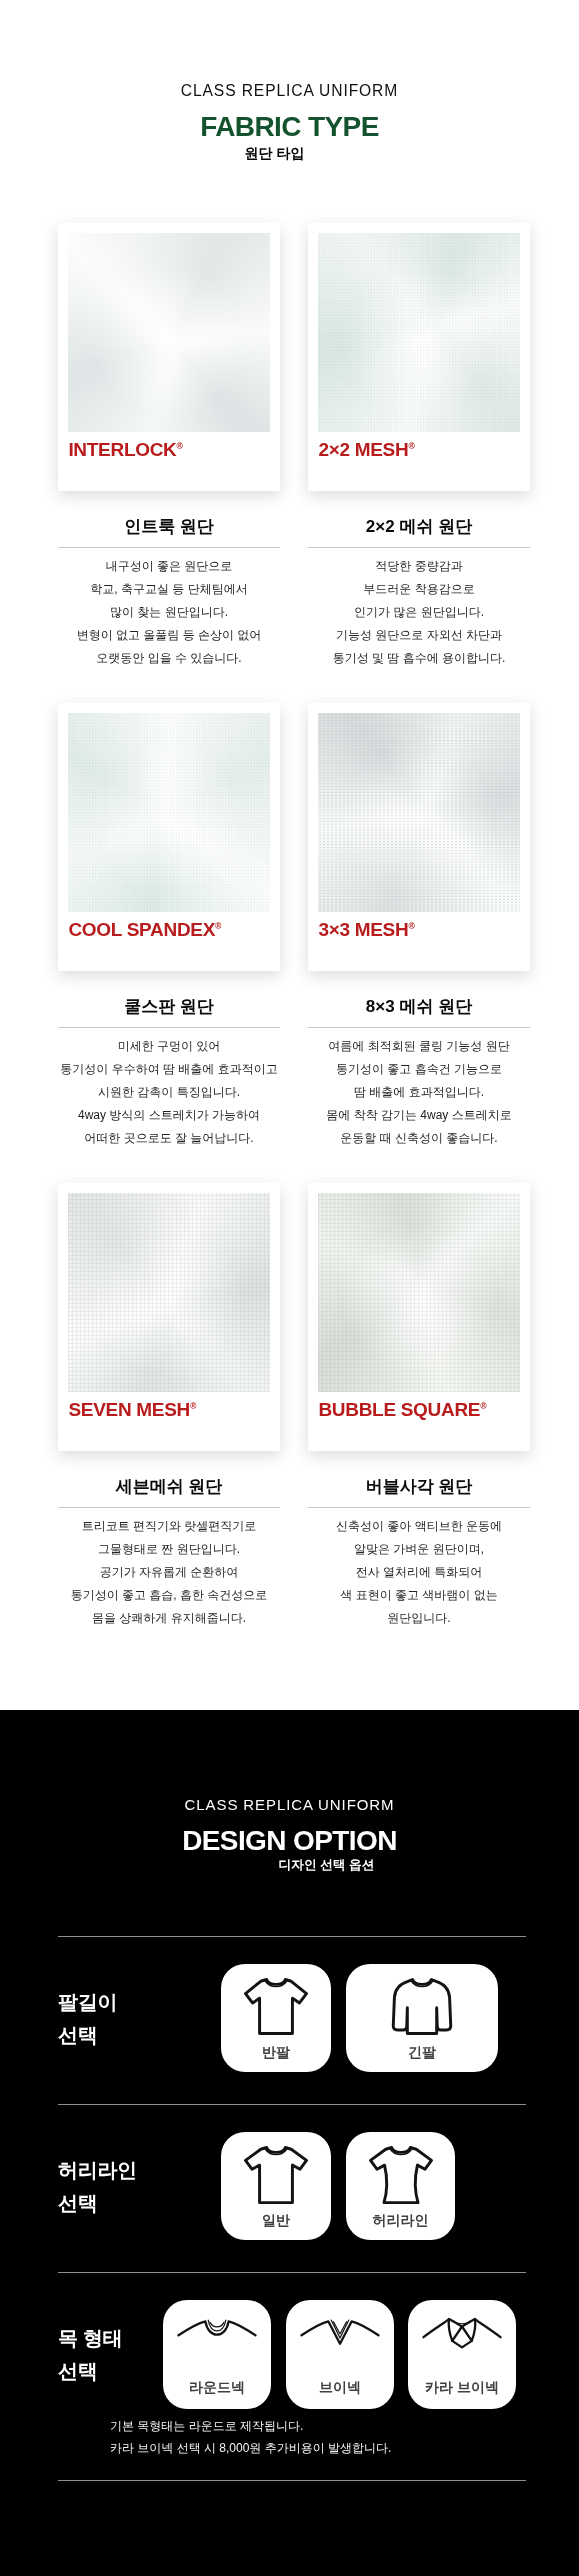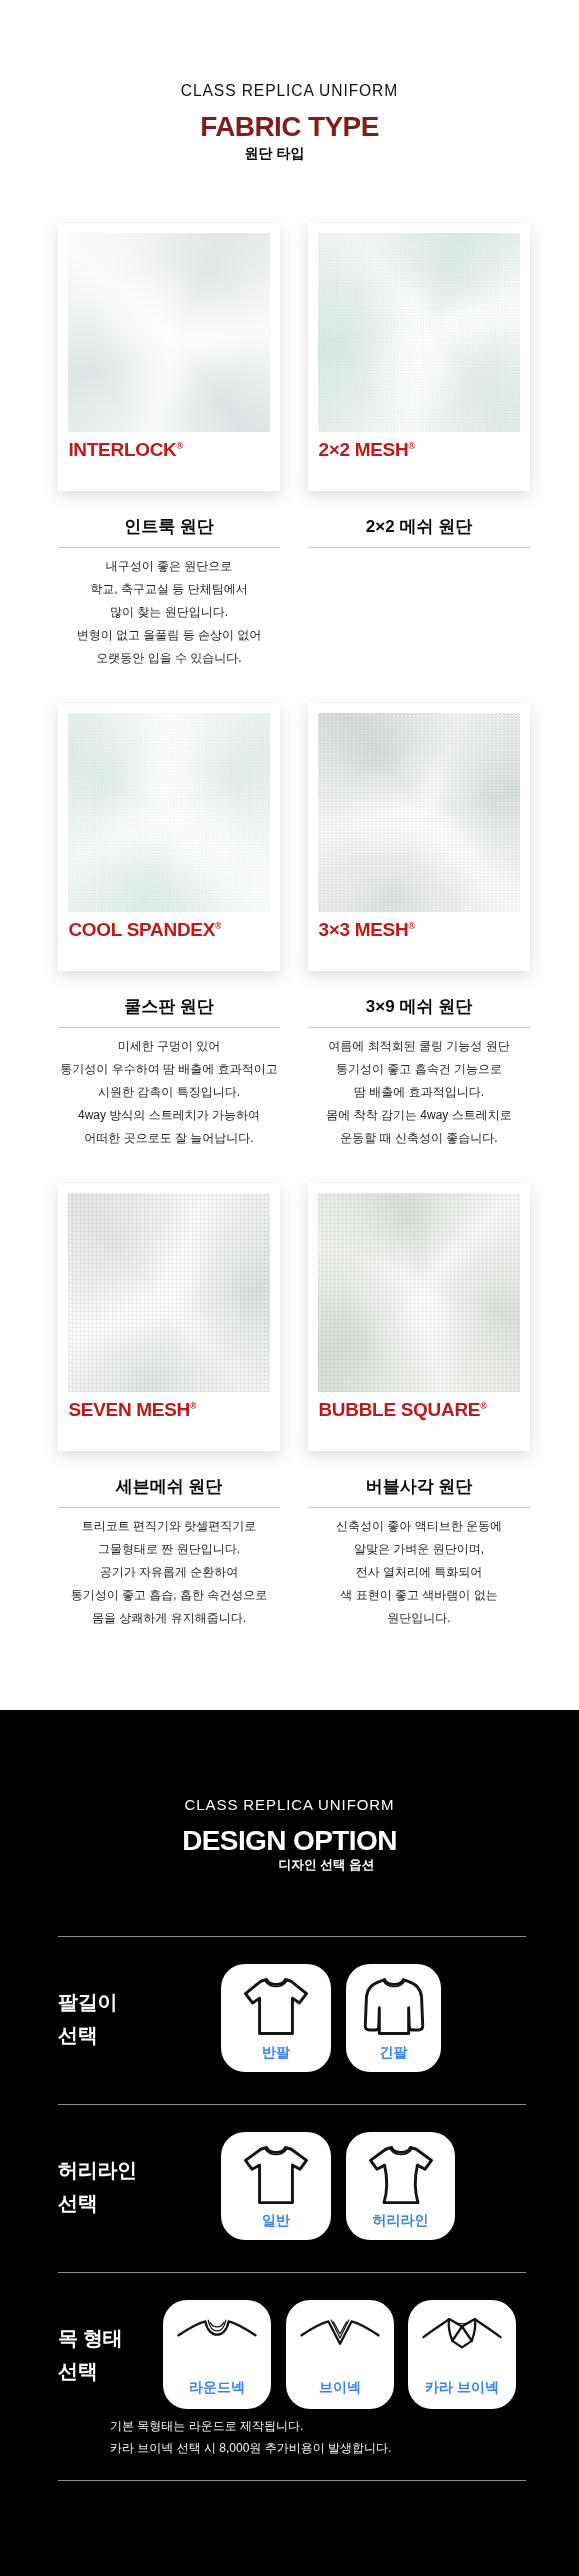--- a/index.html
+++ b/index.html
@@ -5,21 +5,21 @@
   html,body{margin:0;padding:0;background:#ffffff;}
   .page{
     position:relative;width:579px;height:2576px;margin:0 auto;
     background:#ffffff;overflow:hidden;
     font-family:"Liberation Sans", sans-serif;color:#111;
   }
   
   .s1-eyebrow{position:absolute;left:0;top:83px;width:579px;text-align:center;
     font-size:15.6px;font-weight:500;letter-spacing:0.9px;color:#101010;line-height:15.6px;}
   .s1-title{position:absolute;left:0;top:111px;width:579px;text-align:center;
-    font-size:28px;font-weight:800;letter-spacing:-0.6px;color:#7f1d1d;line-height:32px;}
+    font-size:28px;font-weight:800;letter-spacing:-0.6px;color:#14532d;line-height:32px;}
   .s1-subtitle{position:absolute;left:0;top:145px;width:549px;text-align:center;
     font-size:14px;font-weight:700;color:#050505;line-height:16px;}
 
   .fcard{position:absolute;width:222px;height:268px;background:#fff;
     box-shadow:0 5.2px 15px rgba(40,40,40,.17);}
   .fc1{left:58px;top:223px}.fc2{left:308px;top:223px}
   .fc3{left:58px;top:703px}.fc4{left:308px;top:703px}
   .fc5{left:58px;top:1183px}.fc6{left:308px;top:1183px}
 
   .swatch{position:absolute;left:10.4px;top:10.4px;width:202px;height:199px;overflow:hidden;background:#eef1f1;}
@@ -71,30 +71,30 @@
 
   .ddiv{position:absolute;left:58px;width:468px;height:1.2px;background:#8f8f8f;}
   .ddiv1{top:226px}.ddiv2{top:394px}.ddiv3{top:562px}.ddiv4{top:770px}
 
   .rlabel{position:absolute;left:58px;color:#fff;font-weight:800;
     font-size:20px;line-height:33px;letter-spacing:-0.3px;white-space:nowrap;}
   .rl1{top:276px}.rl2{top:444px}.rl3{top:612px}
 
   .ocard{position:absolute;background:#fff;border-radius:24px;}
   .oc-r1a{left:221px;top:254px;width:110px;height:108px;}
-  .oc-r1b{left:346px;top:254px;width:95px;height:108px;}
+  .oc-r1b{left:346px;top:254px;width:109px;height:108px;padding-left:43px;}
   .oc-r2a{left:221px;top:422px;width:110px;height:108px;}
   .oc-r2b{left:346px;top:422px;width:109px;height:108px;}
   .oc-r3a{left:163px;top:590px;width:108px;height:109px;}
   .oc-r3b{left:286px;top:590px;width:108px;height:109px;}
   .oc-r3c{left:408px;top:590px;width:108px;height:109px;}
   .ocard svg.tee{position:absolute;left:50%;transform:translateX(-50%);top:11.6px;width:71px;height:61px;}
   .ocard svg.neck{position:absolute;left:0;top:14px;width:100%;height:51px;}
   .olabel{position:absolute;left:0;right:0;bottom:11.6px;text-align:center;
-    font-size:14px;font-weight:700;color:#3b82f6;line-height:15px;}
+    font-size:14px;font-weight:700;color:#404040;line-height:15px;}
   .oc-r3a .olabel,.oc-r3b .olabel,.oc-r3c .olabel{bottom:14px;}
 
   .note{position:absolute;left:110px;width:469px;text-align:left;
     font-size:12px;font-weight:500;color:#f7f7f7;line-height:15px;}
   .note1{top:709px}.note2{top:731px}
 
   .ic{fill:none;stroke:#131313;stroke-width:5;stroke-linejoin:round;stroke-linecap:round;}
   .ic-thin{fill:none;stroke:#131313;stroke-width:2.6;stroke-linejoin:round;stroke-linecap:round;}
 </style>
 </head>
@@ -167,36 +167,43 @@
       <div>학교, 축구교실 등 단체팀에서</div>
       <div>많이 찾는 원단입니다.</div>
       <div>변형이 없고 올풀림 등 손상이 없어</div>
       <div>오랫동안 입을 수 있습니다.</div>
     </div>
   </div>
 
   <div class="ftext ft2">
     <div class="kr">2×2 메쉬 원단</div>
     <div class="tdiv"></div>
+    <div class="desc">
+      <div>적당한 중량감과</div>
+      <div>부드러운 착용감으로</div>
+      <div>인기가 많은 원단입니다.</div>
+      <div>기능성 원단으로 자외선 차단과</div>
+      <div>통기성 및 땀 흡수에 용이합니다.</div>
+    </div>
   </div>
 
   <div class="ftext ft3">
     <div class="kr">쿨스판 원단</div>
     <div class="tdiv"></div>
     <div class="desc">
       <div>미세한 구멍이 있어</div>
       <div>통기성이 우수하여 땀 배출에 효과적이고</div>
       <div>시원한 감촉이 특징입니다.</div>
       <div>4way 방식의 스트레치가 가능하여</div>
       <div>어떠한 곳으로도 잘 늘어납니다.</div>
     </div>
   </div>
 
   <div class="ftext ft4">
-    <div class="kr">3×9 메쉬 원단</div>
+    <div class="kr">8×3 메쉬 원단</div>
     <div class="tdiv"></div>
     <div class="desc">
       <div>여름에 최적회된 쿨링 기능성 원단</div>
       <div>통기성이 좋고 흡속건 기능으로</div>
       <div>땀 배출에 효과적입니다.</div>
       <div>몸에 착착 감기는 4way 스트레치로</div>
       <div>운동할 때 신축성이 좋습니다.</div>
     </div>
   </div>
 

